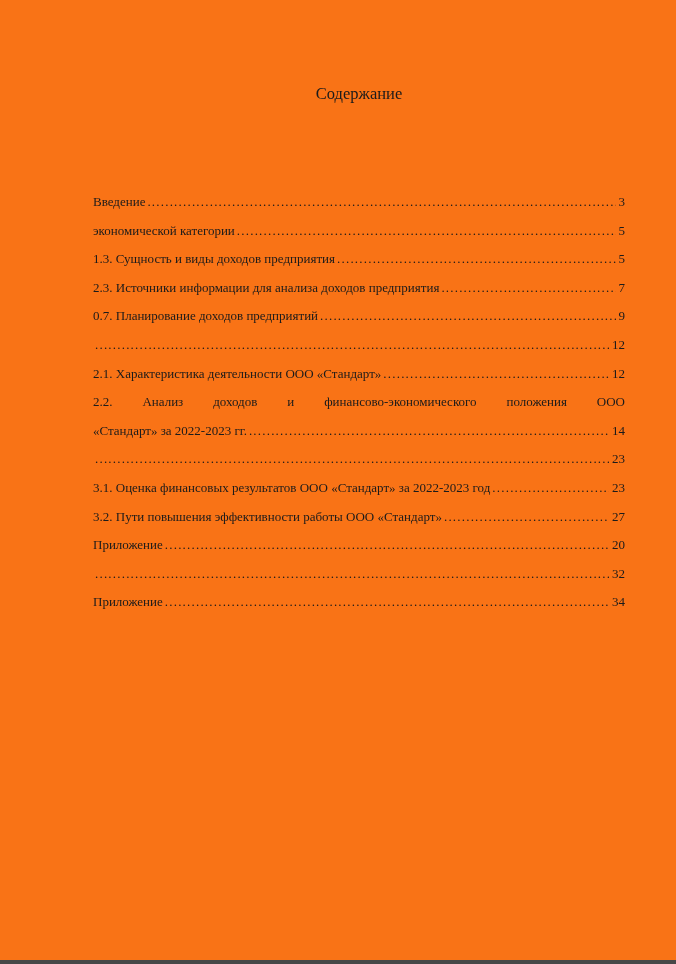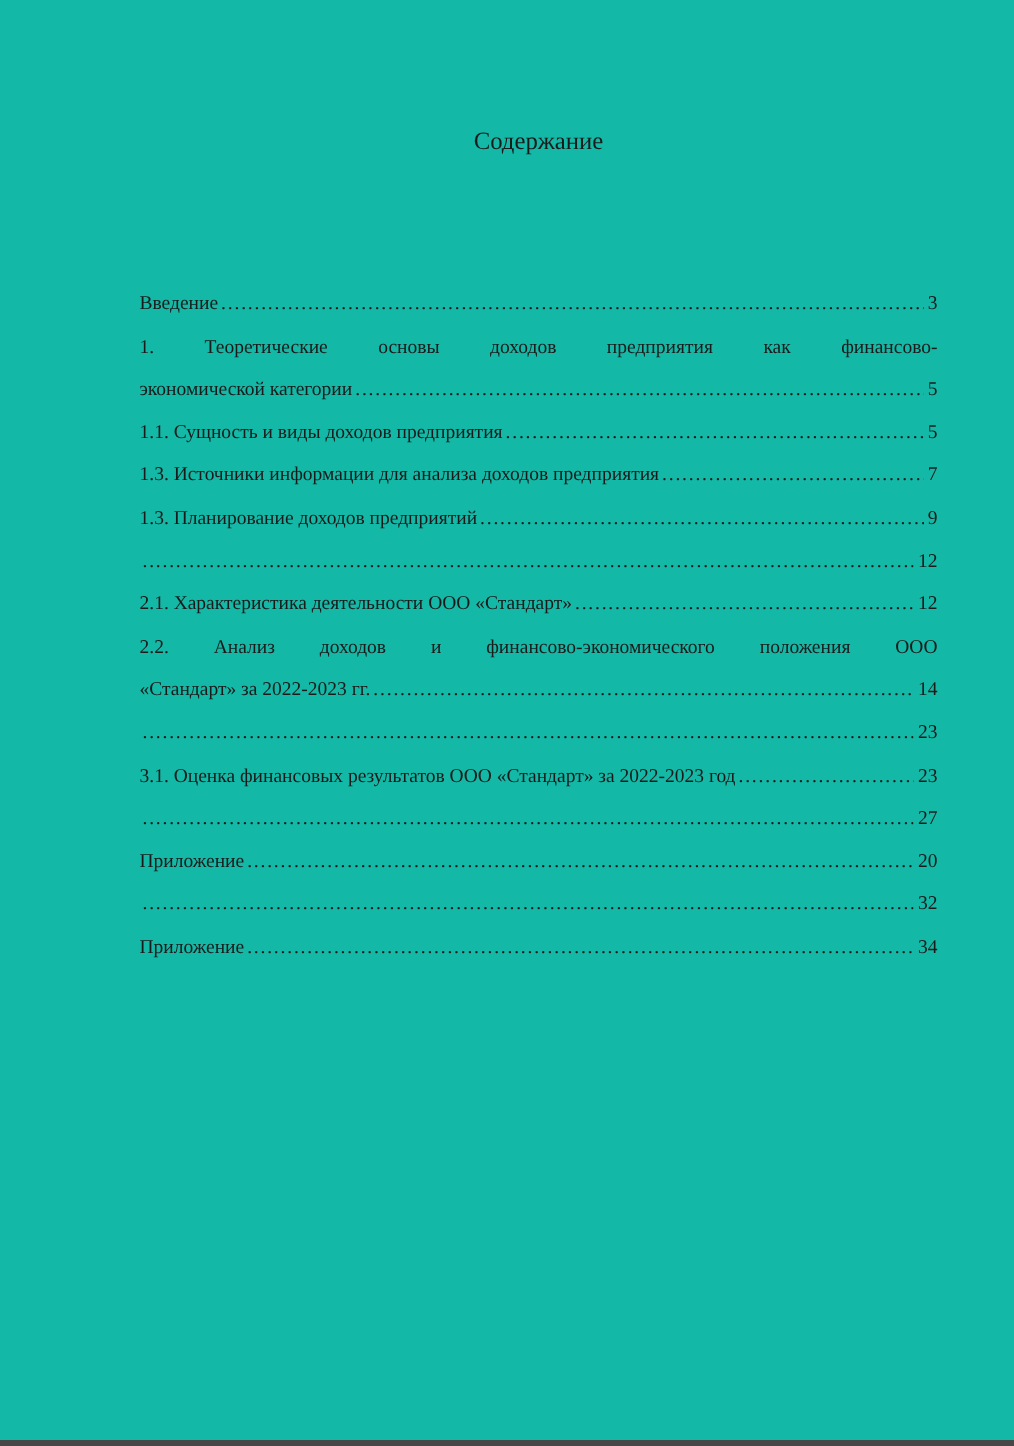--- a/index.html
+++ b/index.html
@@ -11,21 +11,21 @@
     height: 964px;
     background: #ffffff;
     position: relative;
     overflow: hidden;
     font-family: "Liberation Serif", "DejaVu Serif", serif;
     color: #1b1b1b;
   }
   .page {
     position: absolute;
     inset: 0;
-    background: #14b8a6;
+    background: #f97316;
     text-decoration: underline;
   }
   .doc-title {
     position: absolute;
     left: 93px;
     width: 532px;
     top: 80px;
     font-size: 16.5px;
     line-height: 28.6px;
     text-align: center;
@@ -78,44 +78,43 @@
   <div class="doc-title">Содержание</div>
   <div class="toc" id="toc">
       <div>
         <div class="line-flex">
           <span class="entry-text">Введение</span>
           <span class="leader">..........................................................................................................................................................................</span>
           <span class="page-num">3</span>
         </div>
       </div>
       <div>
-        <div class="line-justify">1. Теоретические основы доходов предприятия как финансово-</div>
         <div class="line-flex">
           <span class="entry-text">экономической категории</span>
           <span class="leader">..........................................................................................................................................................................</span>
           <span class="page-num">5</span>
         </div>
       </div>
       <div>
         <div class="line-flex">
-          <span class="entry-text">1.1. Сущность и виды доходов предприятия</span>
+          <span class="entry-text">1.3. Сущность и виды доходов предприятия</span>
           <span class="leader">..........................................................................................................................................................................</span>
           <span class="page-num">5</span>
         </div>
       </div>
       <div>
         <div class="line-flex">
-          <span class="entry-text">1.3. Источники информации для анализа доходов предприятия</span>
+          <span class="entry-text">2.3. Источники информации для анализа доходов предприятия</span>
           <span class="leader">..........................................................................................................................................................................</span>
           <span class="page-num">7</span>
         </div>
       </div>
       <div>
         <div class="line-flex">
-          <span class="entry-text">1.3. Планирование доходов предприятий</span>
+          <span class="entry-text">0.7. Планирование доходов предприятий</span>
           <span class="leader">..........................................................................................................................................................................</span>
           <span class="page-num">9</span>
         </div>
       </div>
       <div>
         <div class="line-flex">
           <span class="leader">..........................................................................................................................................................................</span>
           <span class="page-num">12</span>
         </div>
       </div>
@@ -142,20 +141,21 @@
       </div>
       <div>
         <div class="line-flex">
           <span class="entry-text">3.1. Оценка финансовых результатов ООО «Стандарт» за 2022-2023 год</span>
           <span class="leader">..........................................................................................................................................................................</span>
           <span class="page-num">23</span>
         </div>
       </div>
       <div>
         <div class="line-flex">
+          <span class="entry-text">3.2. Пути повышения эффективности работы ООО «Стандарт»</span>
           <span class="leader">..........................................................................................................................................................................</span>
           <span class="page-num">27</span>
         </div>
       </div>
       <div>
         <div class="line-flex">
           <span class="entry-text">Приложение</span>
           <span class="leader">..........................................................................................................................................................................</span>
           <span class="page-num">20</span>
         </div>

